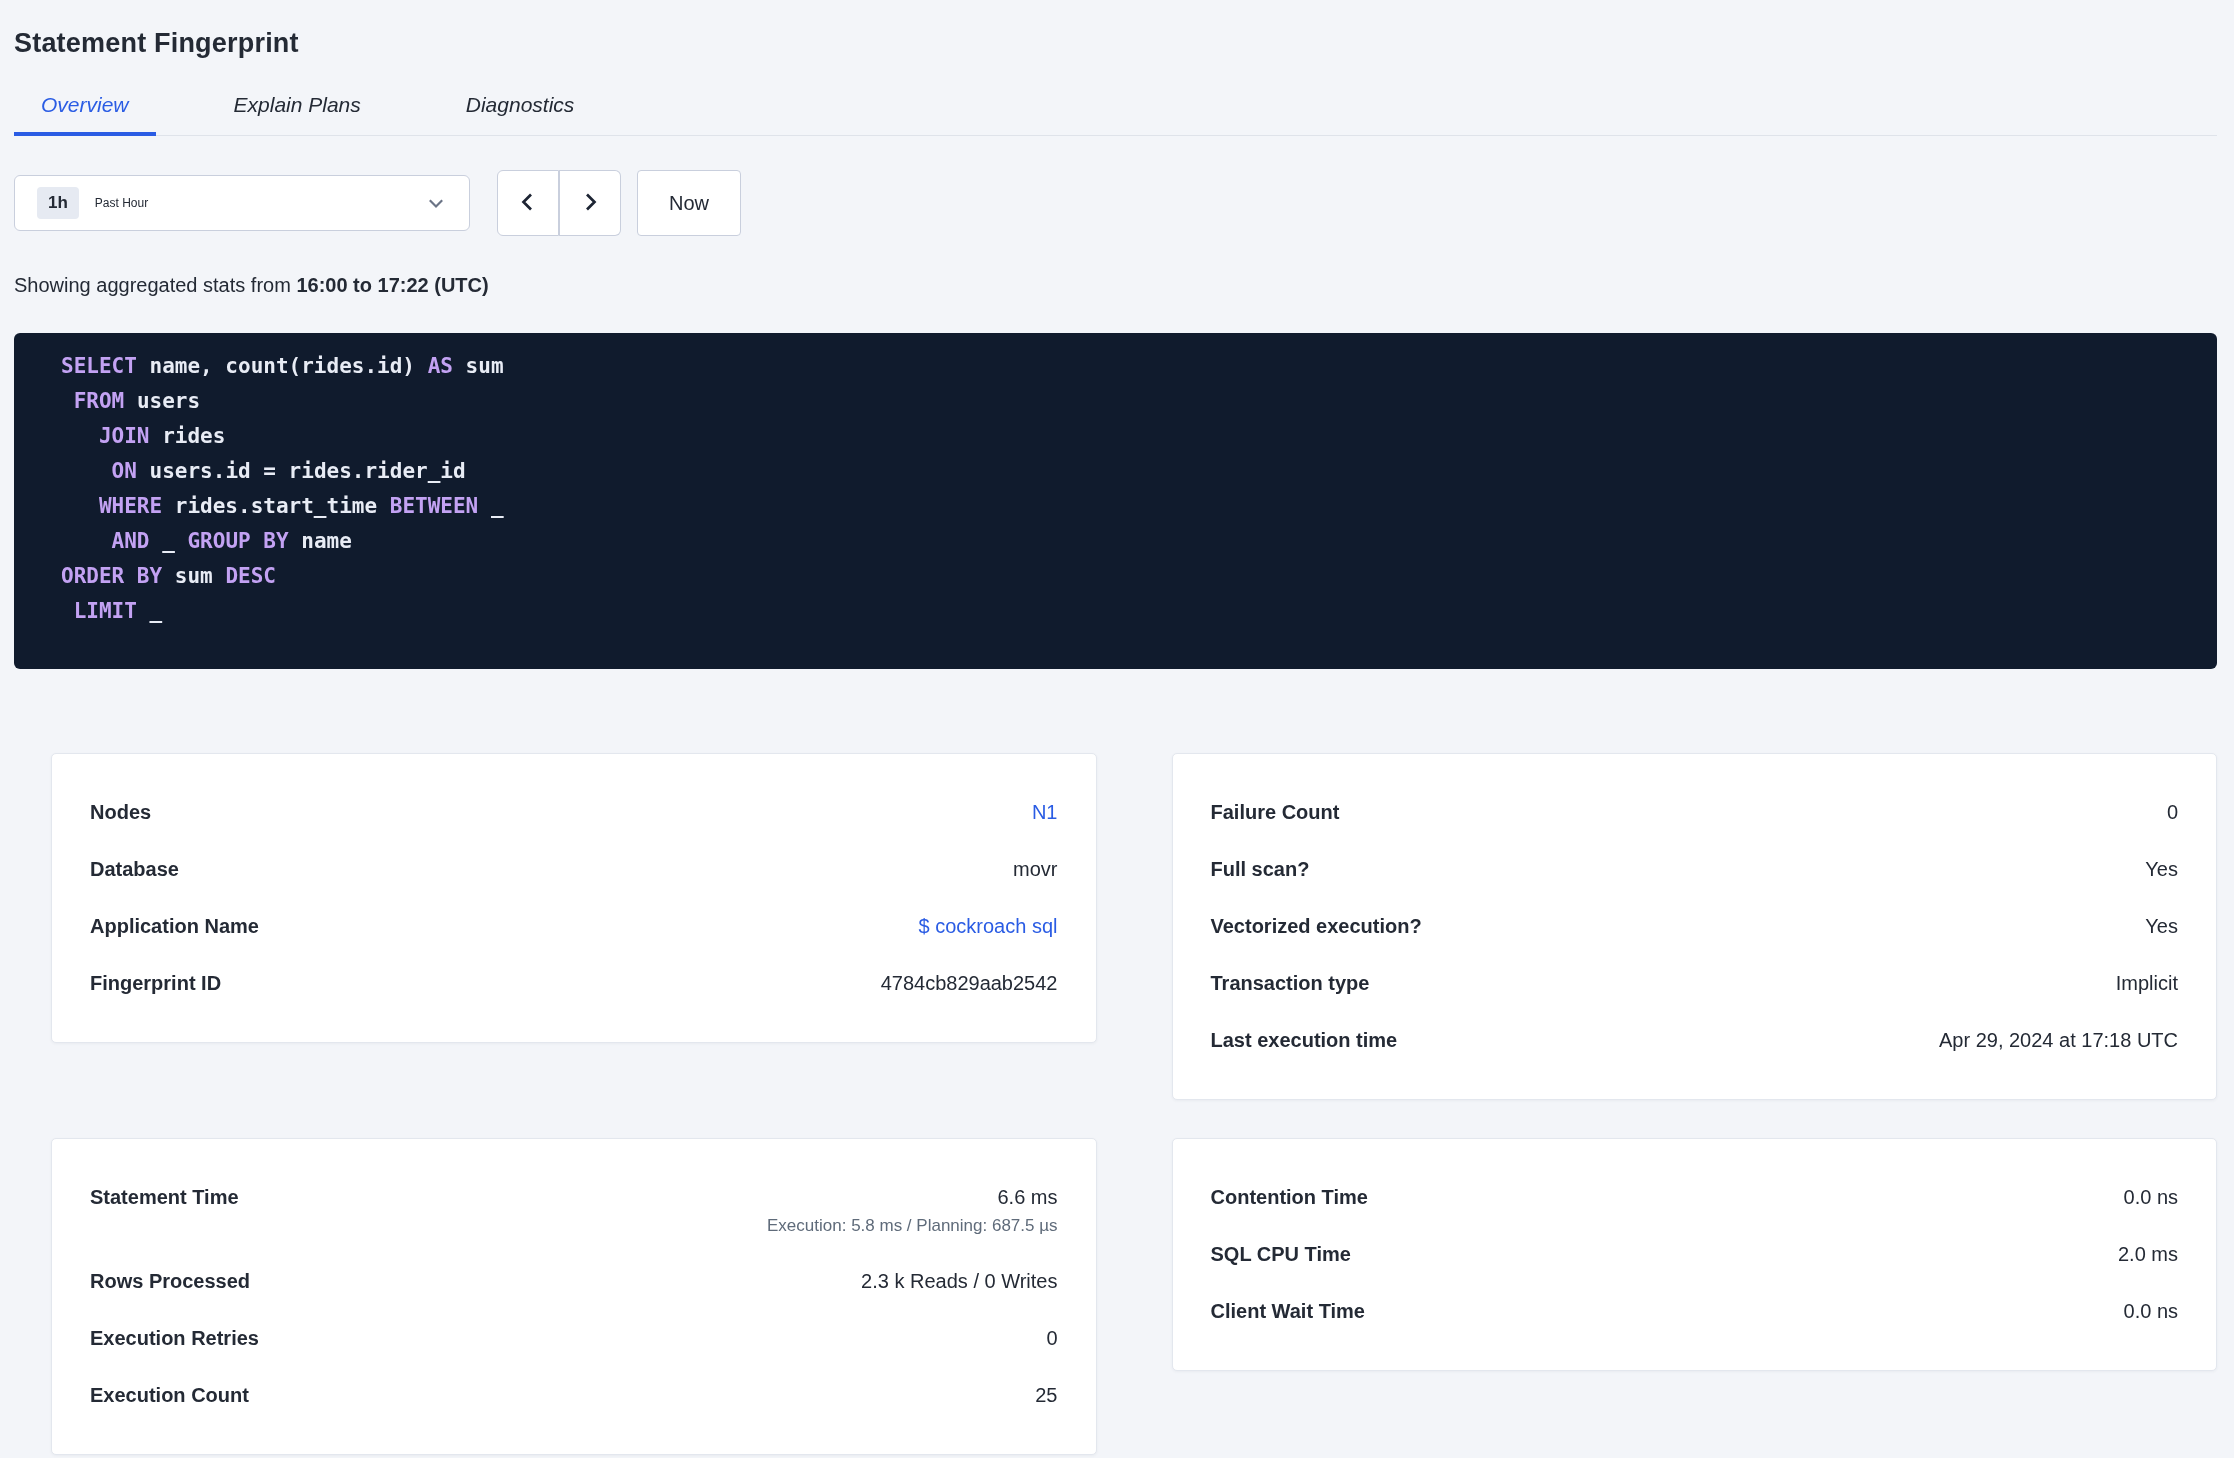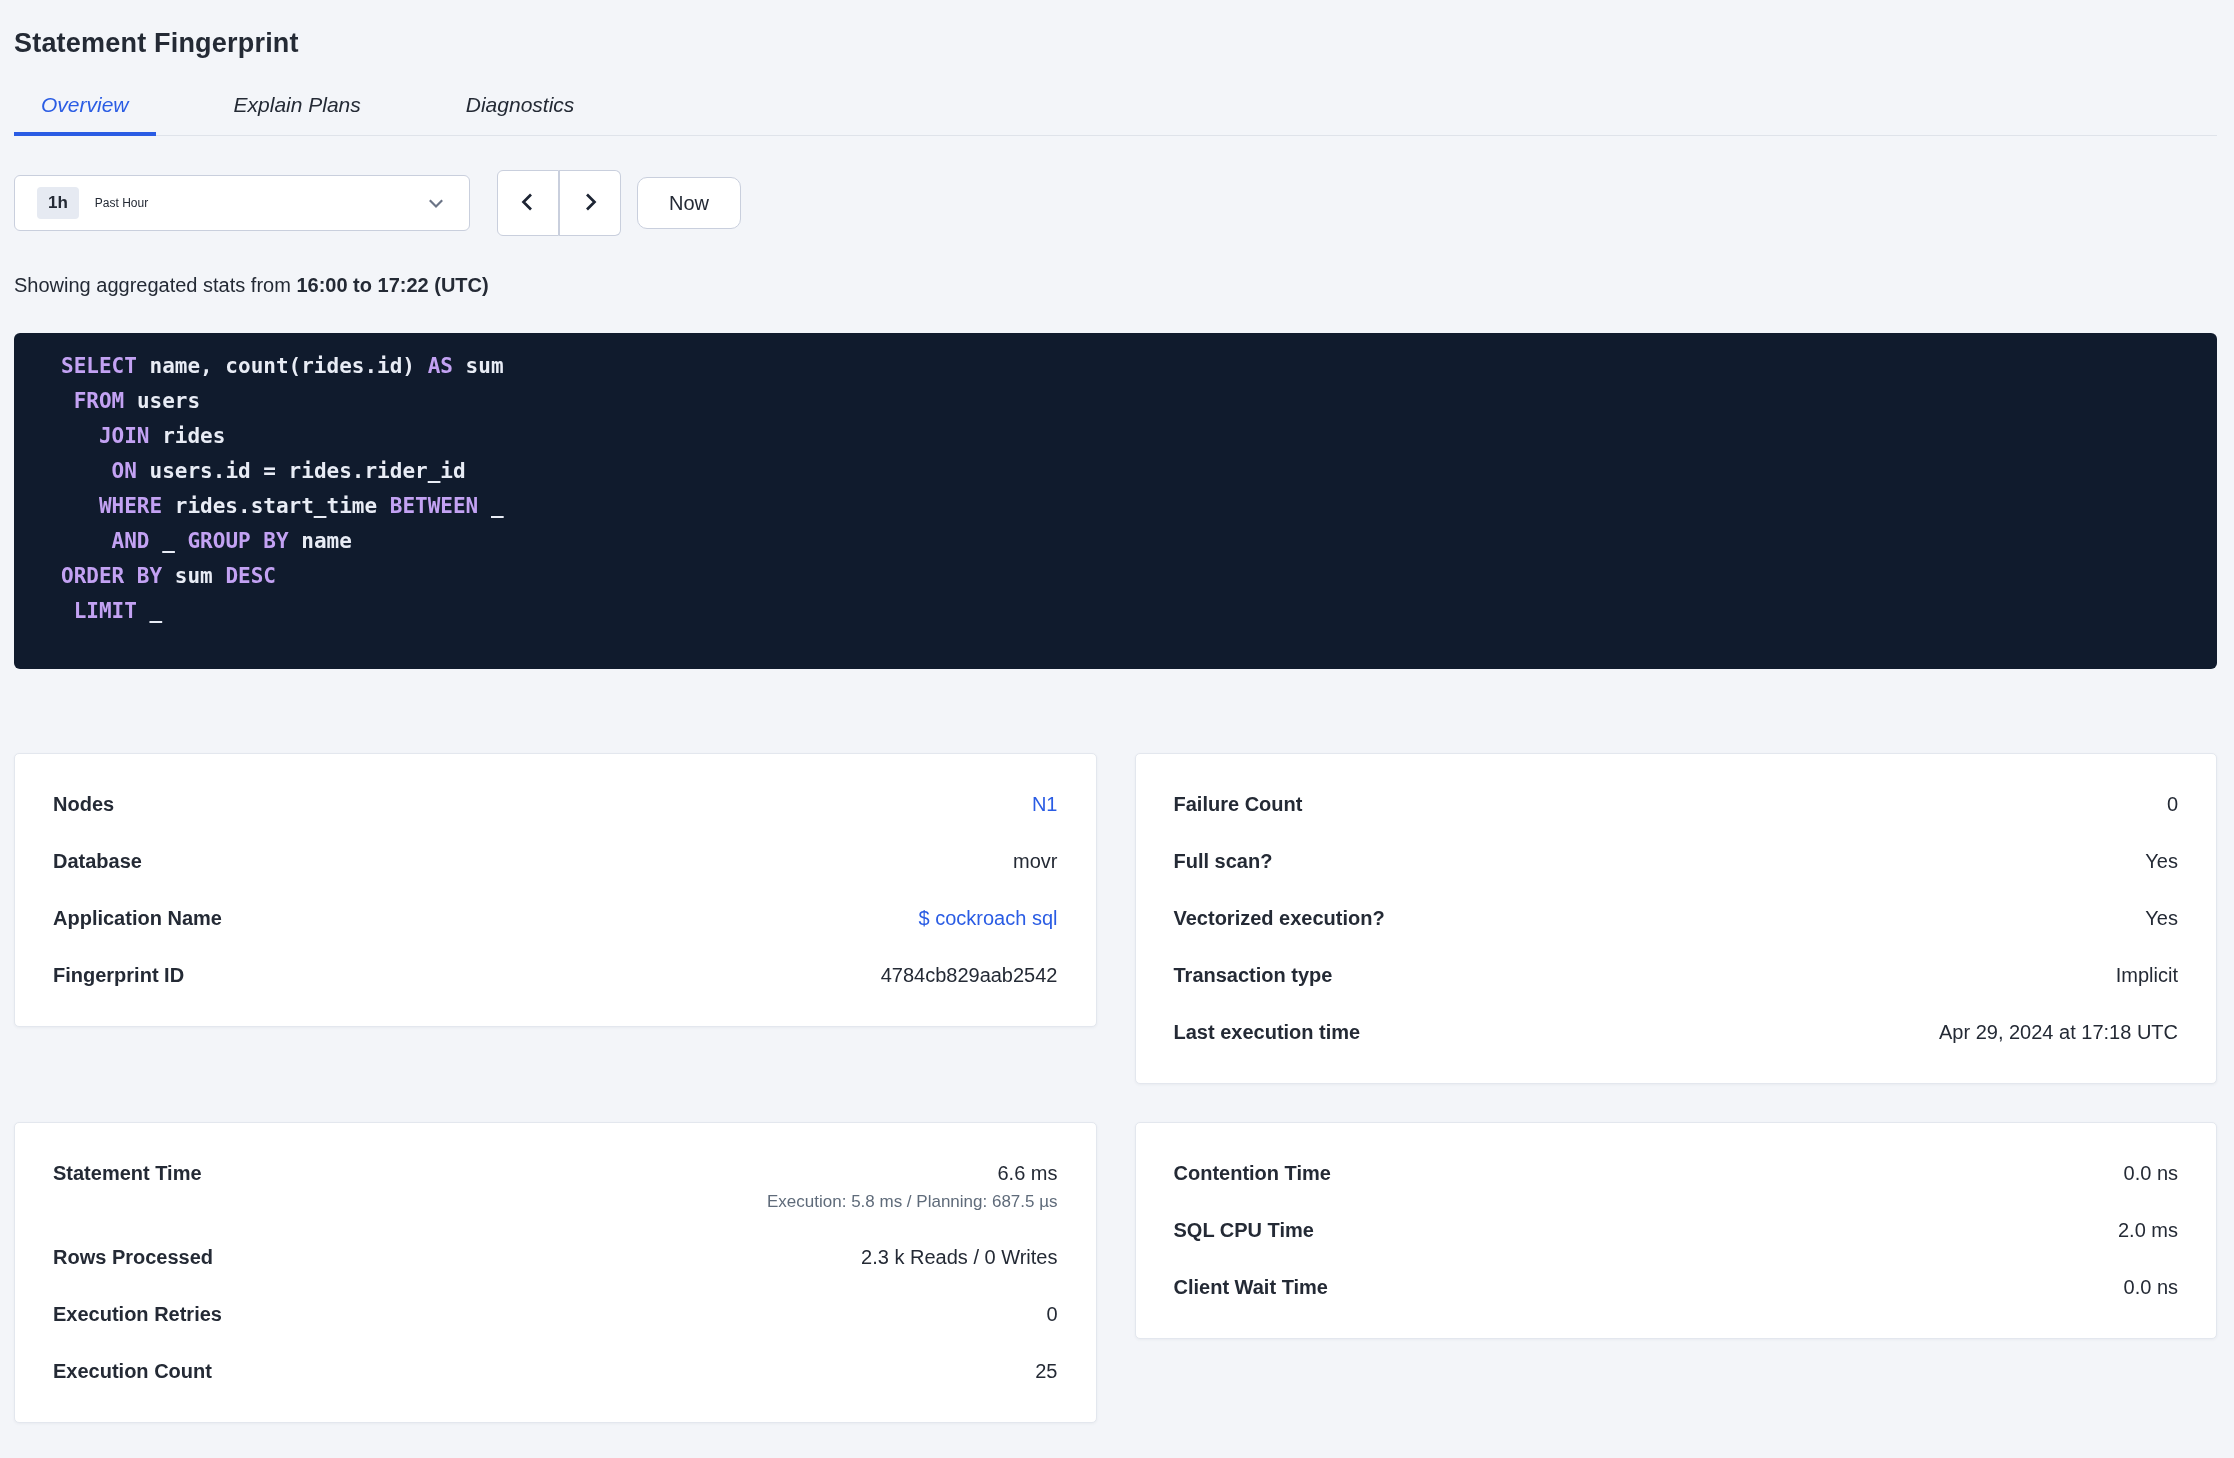--- a/index.html
+++ b/index.html
@@ -37,22 +37,22 @@
 
   .arrow-group { display: flex; margin-left: 27px; }
   .arrow-btn {
     width: 62px; height: 66px; background: #fff; border: 1px solid var(--control-border, #c9cfdd);
     display: flex; align-items: center; justify-content: center; cursor: pointer;
   }
   .arrow-btn.prev { border-radius: 6px 0 0 6px; }
   .arrow-btn.next { border-radius: 0 6px 6px 0; border-left: none; box-shadow: inset 1px 0 0 var(--control-border, #c9cfdd); }
 
   .now-btn {
-    margin-left: 16px; height: 52px; padding: 0 31px; background: #fff;
-    border: 1px solid var(--control-border, #c9cfdd); border-radius: 10px;
+    margin-left: 16px; height: 66px; padding: 0 31px; background: #fff;
+    border: 1px solid var(--control-border, #c9cfdd); border-radius: 4px;
     font-size: 20px; font-family: inherit; color: var(--text-dark, #242a35); cursor: pointer;
   }
 
   
   .summary { margin-top: 38px; font-size: 20px; color: var(--text-dark, #242a35); }
   .summary strong { font-weight: 700; }
 
   
   .sql-block {
     margin-top: 36px; background: var(--sql-bg, #101b2d); border-radius: 6px;
@@ -62,21 +62,21 @@
     font-family: "DejaVu Sans Mono", monospace;
     font-size: 21px; line-height: 35px; font-weight: 700;
     color: var(--sql-text, #e8ecf5); white-space: pre;
   }
   .sql-line .kw { color: var(--sql-keyword, #c3a2f3); }
 
   
   .cards { margin-top: 84px; display: grid; grid-template-columns: 1fr 1fr; gap: 38px; align-items: start; }
   .card {
     background: var(--card-bg, #ffffff); border: 1px solid var(--card-border, #e3e7ee);
-    border-radius: 5px; padding: 22px 38px; box-shadow: 0 1px 3px rgba(44,57,78,.05);
+    border-radius: 5px; padding: 30px 38px; box-shadow: 0 1px 3px rgba(44,57,78,.05); margin-left: 37px;
   }
   .kv-row { display: flex; justify-content: space-between; align-items: flex-start; padding: 17px 0; }
   .kv-label { font-size: 20px; font-weight: 700; }
   .kv-value-wrap { text-align: right; }
   .kv-value { font-size: 20px; color: var(--text-dark, #242a35); }
   .kv-value.link { color: var(--accent-blue, #2a5ce4); cursor: pointer; }
   .kv-sub { font-size: 17px; color: var(--text-muted, #5f6b7a); margin-top: 7px; }
 </style>
 </head>
 <body>

